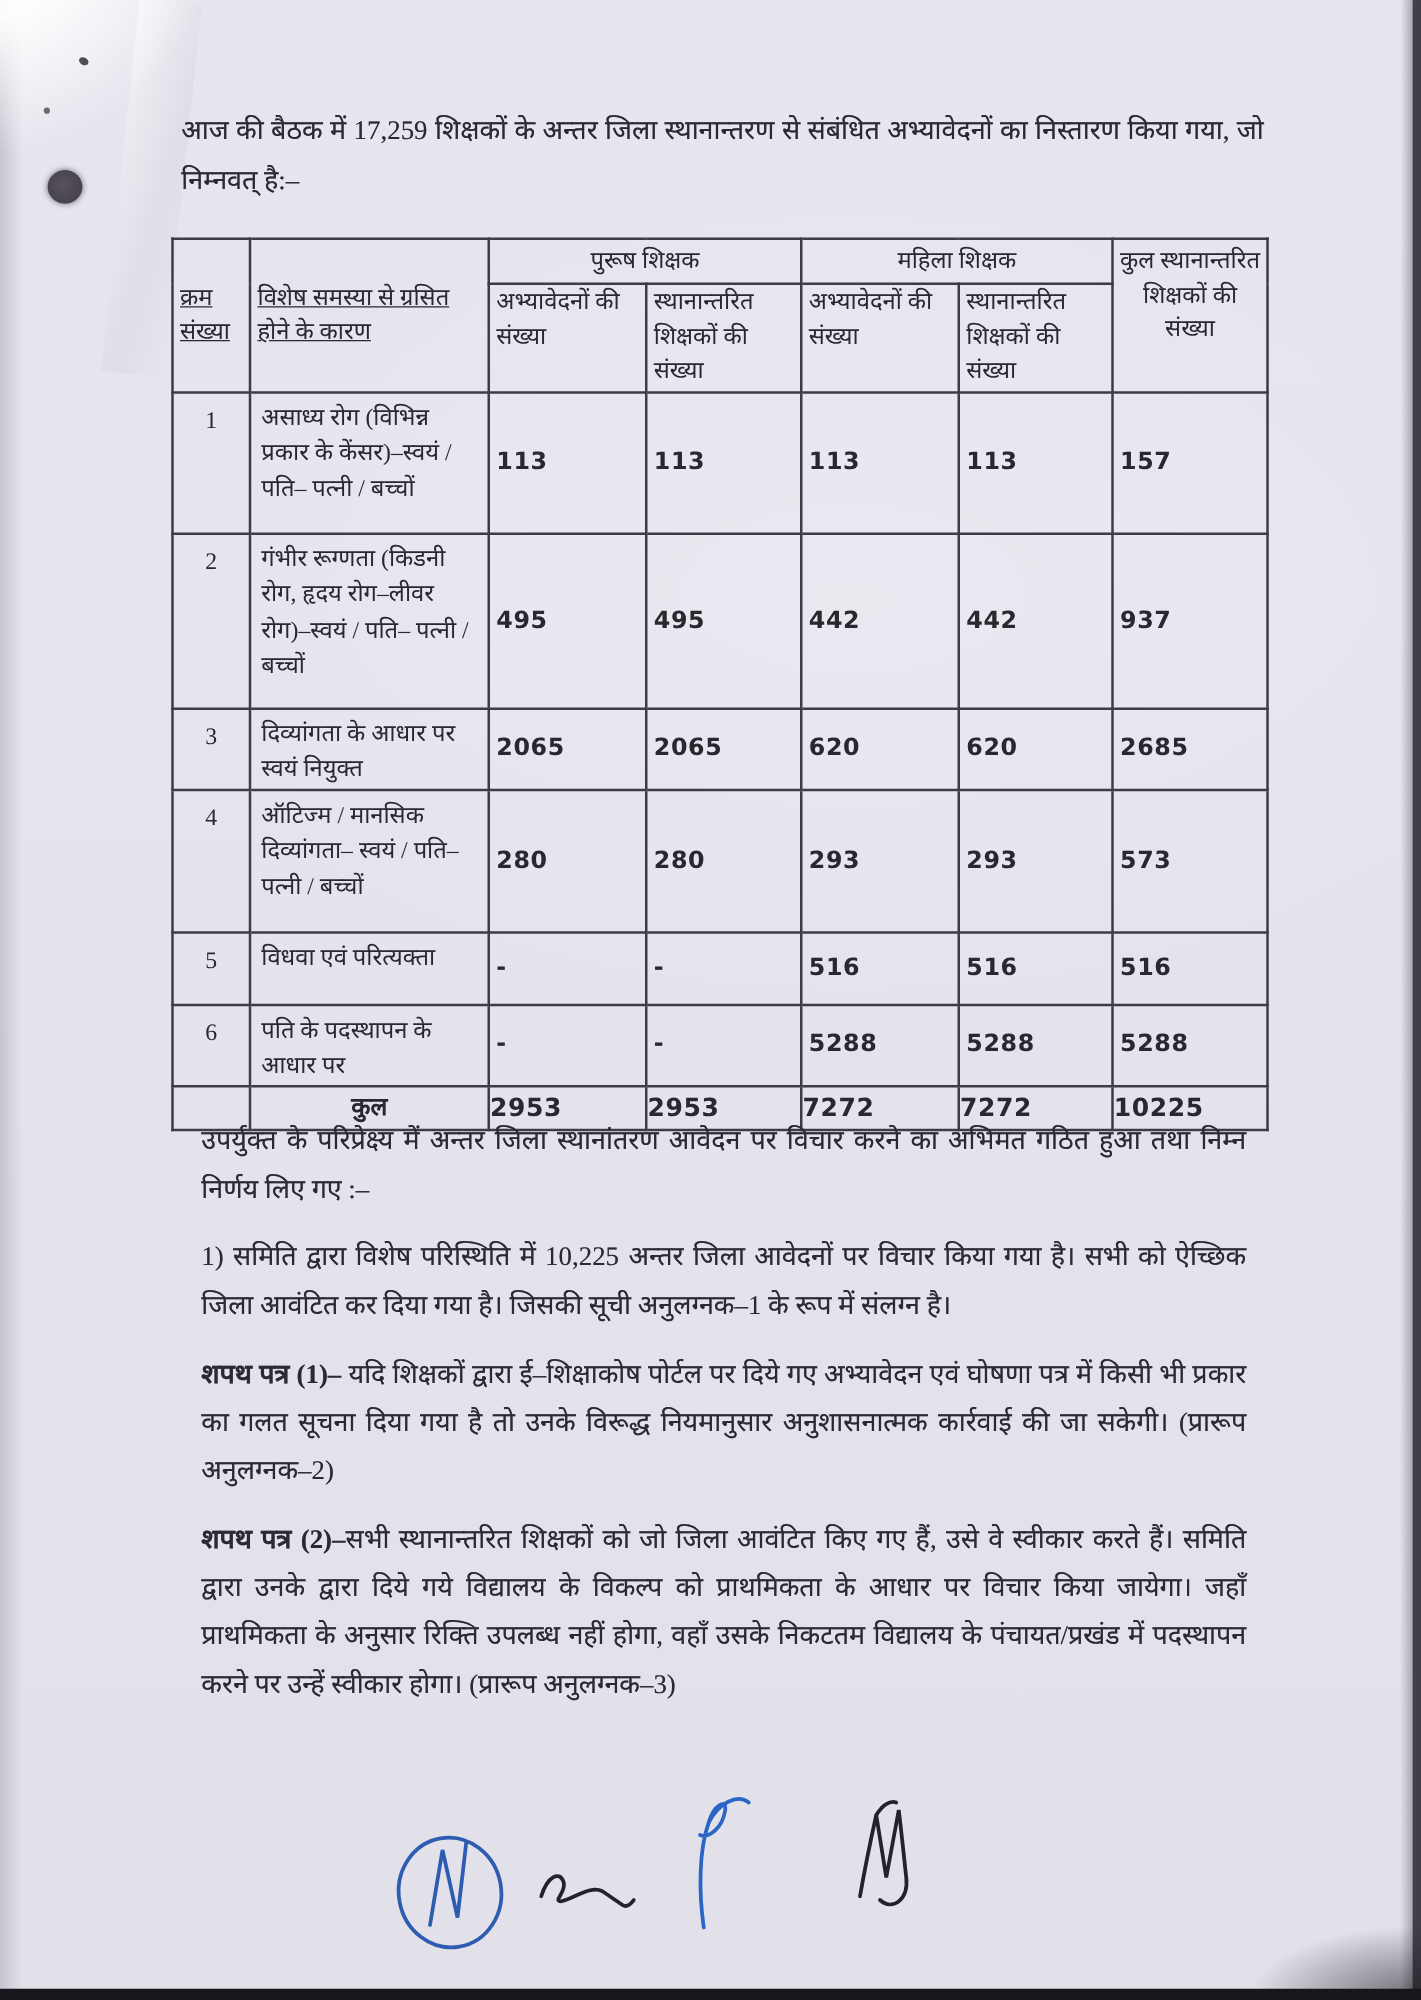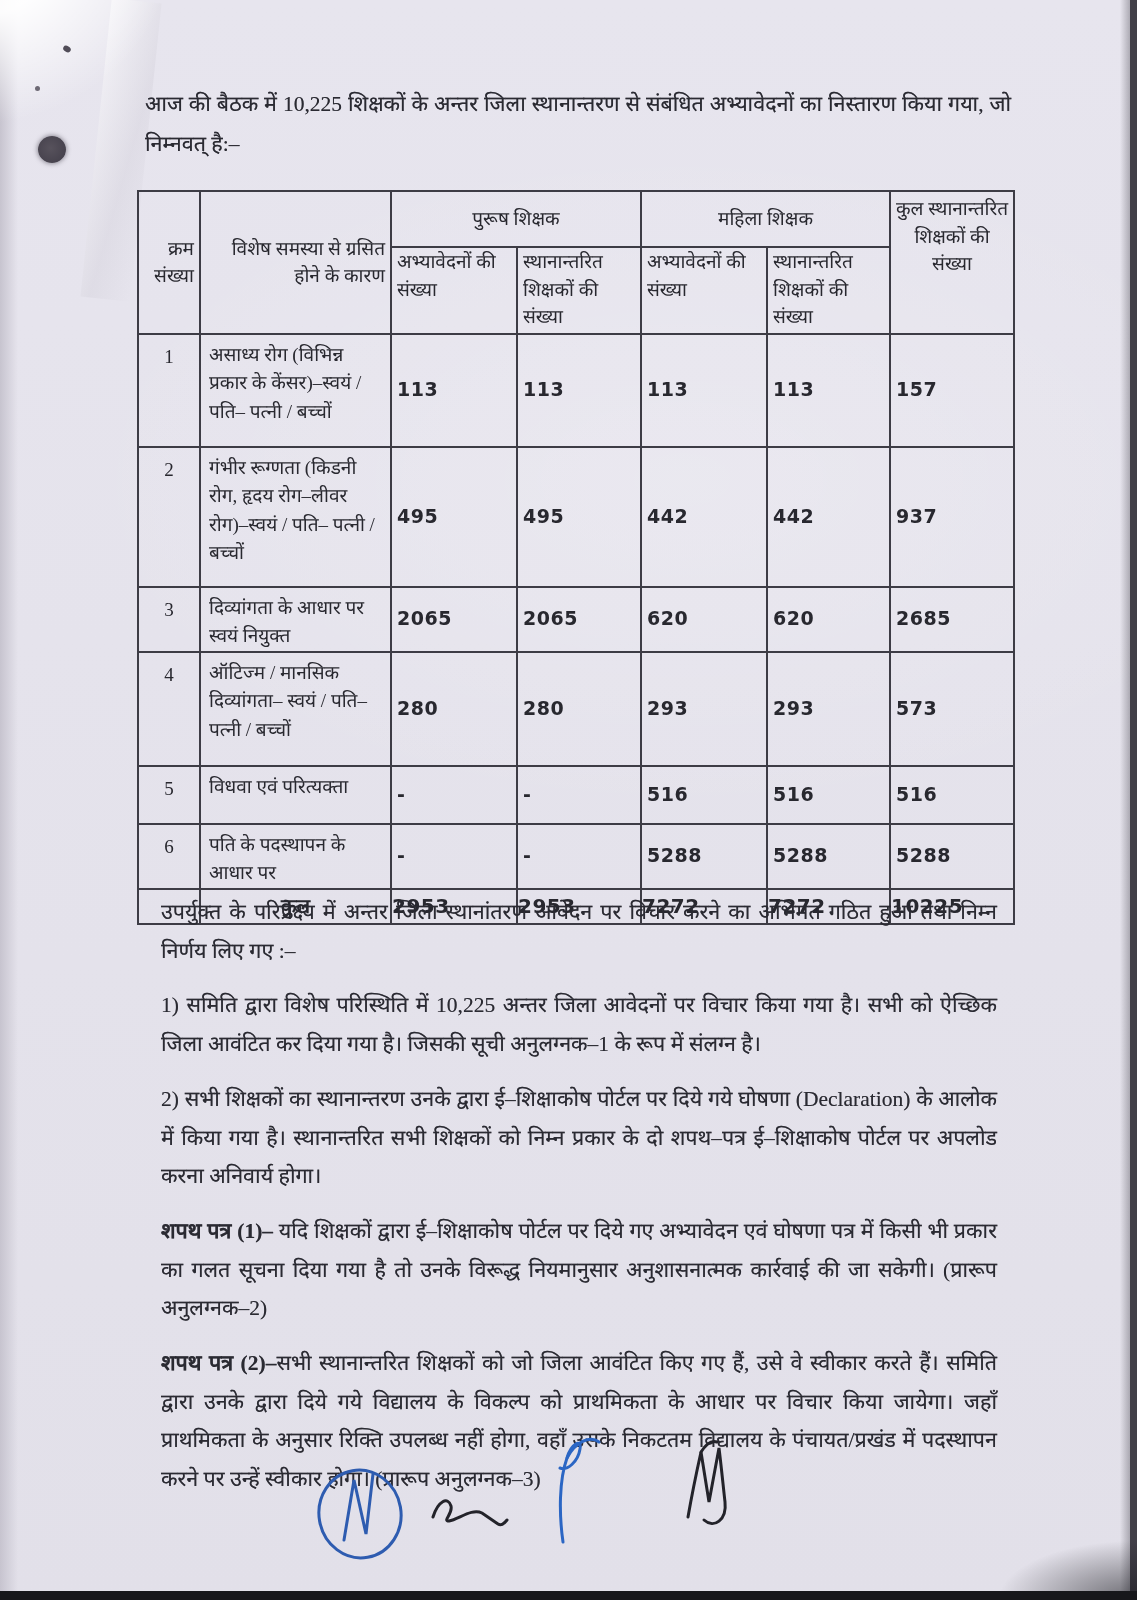--- a/index.html
+++ b/index.html
@@ -37,23 +37,23 @@
     position:absolute;left:145px;top:84px;width:866px;
     font-size:21.5px;line-height:40px;text-align:justify;
     text-shadow:0 0 .5px rgba(42,42,50,.55);
   }
   table.doc-table{
     position:absolute;left:137px;top:190px;width:876px;
     border-collapse:collapse;table-layout:fixed;
     font-size:19px;line-height:1.45;color:#28282f;
   }
   .doc-table td{border:2px solid #3d3c45;padding:2px 5px;overflow:hidden;}
-  .doc-table .group{ text-align:center;vertical-align:middle;height:28px;padding:13px 4px;}
+  .doc-table .group{ text-align:center;vertical-align:middle;height:28px;padding:3px 4px;}
   .doc-table .subhead{ text-align:left;vertical-align:top;height:76px;padding-top:0;}
-  .doc-table .head-serial,.doc-table .head-cause{text-align:right;vertical-align:middle;}
+  .doc-table .head-serial,.doc-table .head-cause{text-align:left;vertical-align:middle;text-decoration:underline;}
   .doc-table .head-total{text-align:center;vertical-align:top;padding-top:3px;}
   .doc-table .sn{ text-align:center;vertical-align:top;padding-top:8px;}
   .doc-table .cause{ text-align:left;vertical-align:top;padding:6px 4px 0 8px;line-height:1.5;}
   .doc-table .num{
     text-align:left;vertical-align:middle;
     font-family:"DejaVu Sans","Liberation Sans",sans-serif;
     font-size:19px;font-weight:600;letter-spacing:.5px;
   }
   .doc-table tr.total-row td{height:33px;padding:0 0;}
   .doc-table tr.total-row .label{font-weight:700;text-align:center;vertical-align:middle;font-size:20px;}
@@ -72,21 +72,21 @@
 
 <div class="page">
 
   <div class="edge-left"></div>
   <div class="fold-left"></div>
   <div class="corner-tl"></div>
   <div class="hole"></div>
   <div class="speck1"></div>
   <div class="speck2"></div>
 
-  <div class="intro">आज की बैठक में 10,225 शिक्षकों के अन्तर जिला स्थानान्तरण से संबंधित अभ्यावेदनों का निस्तारण किया गया, जो निम्नवत् है:–</div>
+  <div class="intro">आज की बैठक में 17,259 शिक्षकों के अन्तर जिला स्थानान्तरण से संबंधित अभ्यावेदनों का निस्तारण किया गया, जो निम्नवत् है:–</div>
 
   <table class="doc-table">
     <colgroup>
       <col style="width:62px">
         <col style="width:191px">
       <col style="width:126px">
         <col style="width:124px">
       <col style="width:126px">
         <col style="width:123px">
       <col style="width:124px">
@@ -168,21 +168,20 @@
       <td class="num">7272</td>
       <td class="num">7272</td>
       <td class="num">10225</td>
     </tr>
   </tbody>
     </table>
 
   <div class="text-block">
     <p><strong></strong><span>उपर्युक्त के परिप्रेक्ष्य में अन्तर जिला स्थानांतरण आवेदन पर विचार करने का अभिमत गठित हुआ तथा निम्न निर्णय लिए गए :–</span></p>
     <p><strong></strong><span>1) समिति द्वारा विशेष परिस्थिति में 10,225 अन्तर जिला आवेदनों पर विचार किया गया है। सभी को ऐच्छिक जिला आवंटित कर दिया गया है। जिसकी सूची अनुलग्नक–1 के रूप में संलग्न है।</span></p>
-    <p><strong></strong><span>2) सभी शिक्षकों का स्थानान्तरण उनके द्वारा ई–शिक्षाकोष पोर्टल पर दिये गये घोषणा (Declaration) के आलोक में किया गया है। स्थानान्तरित सभी शिक्षकों को निम्न प्रकार के दो शपथ–पत्र ई–शिक्षाकोष पोर्टल पर अपलोड करना अनिवार्य होगा।</span></p>
     <p><strong>शपथ पत्र (1)–</strong><span> यदि शिक्षकों द्वारा ई–शिक्षाकोष पोर्टल पर दिये गए अभ्यावेदन एवं घोषणा पत्र में किसी भी प्रकार का गलत सूचना दिया गया है तो उनके विरूद्ध नियमानुसार अनुशासनात्मक कार्रवाई की जा सकेगी। (प्रारूप अनुलग्नक–2)</span></p>
     <p><strong>शपथ पत्र (2)–</strong><span>सभी स्थानान्तरित शिक्षकों को जो जिला आवंटित किए गए हैं, उसे वे स्वीकार करते हैं। समिति द्वारा उनके द्वारा दिये गये विद्यालय के विकल्प को प्राथमिकता के आधार पर विचार किया जायेगा। जहाँ प्राथमिकता के अनुसार रिक्ति उपलब्ध नहीं होगा, वहाँ उसके निकटतम विद्यालय के पंचायत/प्रखंड में पदस्थापन करने पर उन्हें स्वीकार होगा। (प्रारूप अनुलग्नक–3)</span></p>
   </div>
 
   <svg class="sigs" width="580" height="165" viewBox="0 0 580 165">
     <g fill="none" stroke="#2e5cb0" stroke-width="3" stroke-linecap="round">
       <ellipse cx="120" cy="92" rx="41" ry="44" transform="rotate(-10 120 92)"></ellipse>
       <path d="M 104,118 L 114,58 L 126,112 L 133,52"></path>
     </g>
     <g fill="none" stroke="#23232a" stroke-width="3" stroke-linecap="round">

